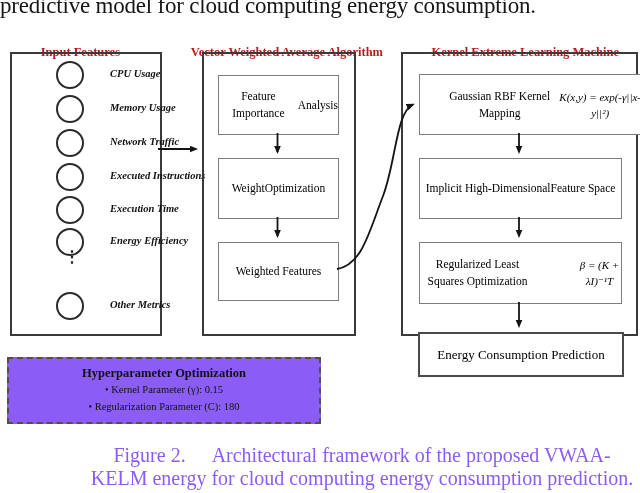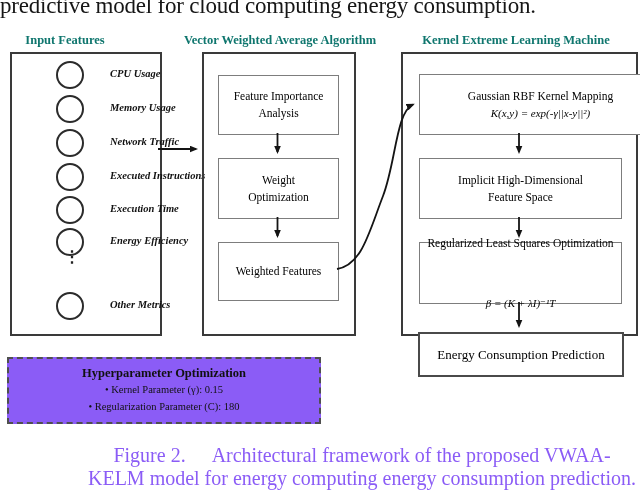--- a/index.html
+++ b/index.html
@@ -6,26 +6,26 @@
   .stage{
     position:relative;width:640px;height:493px;background:#ffffff;overflow:hidden;
     font-family:"Liberation Serif","DejaVu Serif",serif;color:#111;
   }
   .abs{position:absolute;}
   .body-frag{
     left:0;top:-6px;width:640px;font-size:23px;line-height:1;white-space:nowrap;
     color:#161616;letter-spacing:-0.2px;
   }
   .col-header{
-    top:33px;font-size:12.5px;font-weight:bold;text-align:center;white-space:nowrap;
-    color:#0f766e;
+    top:45px;font-size:12.5px;font-weight:bold;text-align:right;white-space:nowrap;
+    color:#b91c1c;
   }
   .container-box{border:2px solid #3a3a3a;background:transparent;}
   .inner-box{
-    border:1.5px solid #7d7d7d;background:#fff;display:flex;flex-direction:column;
+    border:1.5px solid #7d7d7d;background:#fff;display:flex;flex-direction:row;
     align-items:center;justify-content:center;text-align:center;
     font-size:11.5px;line-height:17px;color:#000;
   }
   .inner-box .formula{font-style:italic;font-size:11px;line-height:16px;}
   .circle{
     width:24px;height:24px;border:2px solid #2b2b2b;border-radius:50%;
     background:transparent;
   }
   .feat-label{
     left:110px;font-size:10.5px;font-style:italic;font-weight:600;white-space:nowrap;
@@ -127,16 +127,16 @@
       <line x1="277.5" y1="217" x2="277.5" y2="236" marker-end="url(#arr)"></line>
       <line x1="519" y1="133" x2="519" y2="152" marker-end="url(#arr)"></line>
       <line x1="519" y1="217" x2="519" y2="236" marker-end="url(#arr)"></line>
       <line x1="519" y1="302" x2="519" y2="326" marker-end="url(#arr)"></line>
       <path d="M337,269 C362,265 369,232 383,196 C396,162 396,112 413,104.5" marker-end="url(#arr)"></path>
     </g>
   </svg>
 
   <div class="abs caption">
     <span>Figure 2.</span><span class="gap"></span><span>Architectural framework of the proposed VWAA-</span>
-    <div>KELM model for energy computing energy consumption prediction.</div>
+    <div>KELM energy for cloud computing energy consumption prediction.</div>
   </div>
 
 </div>
 
 </body></html>

